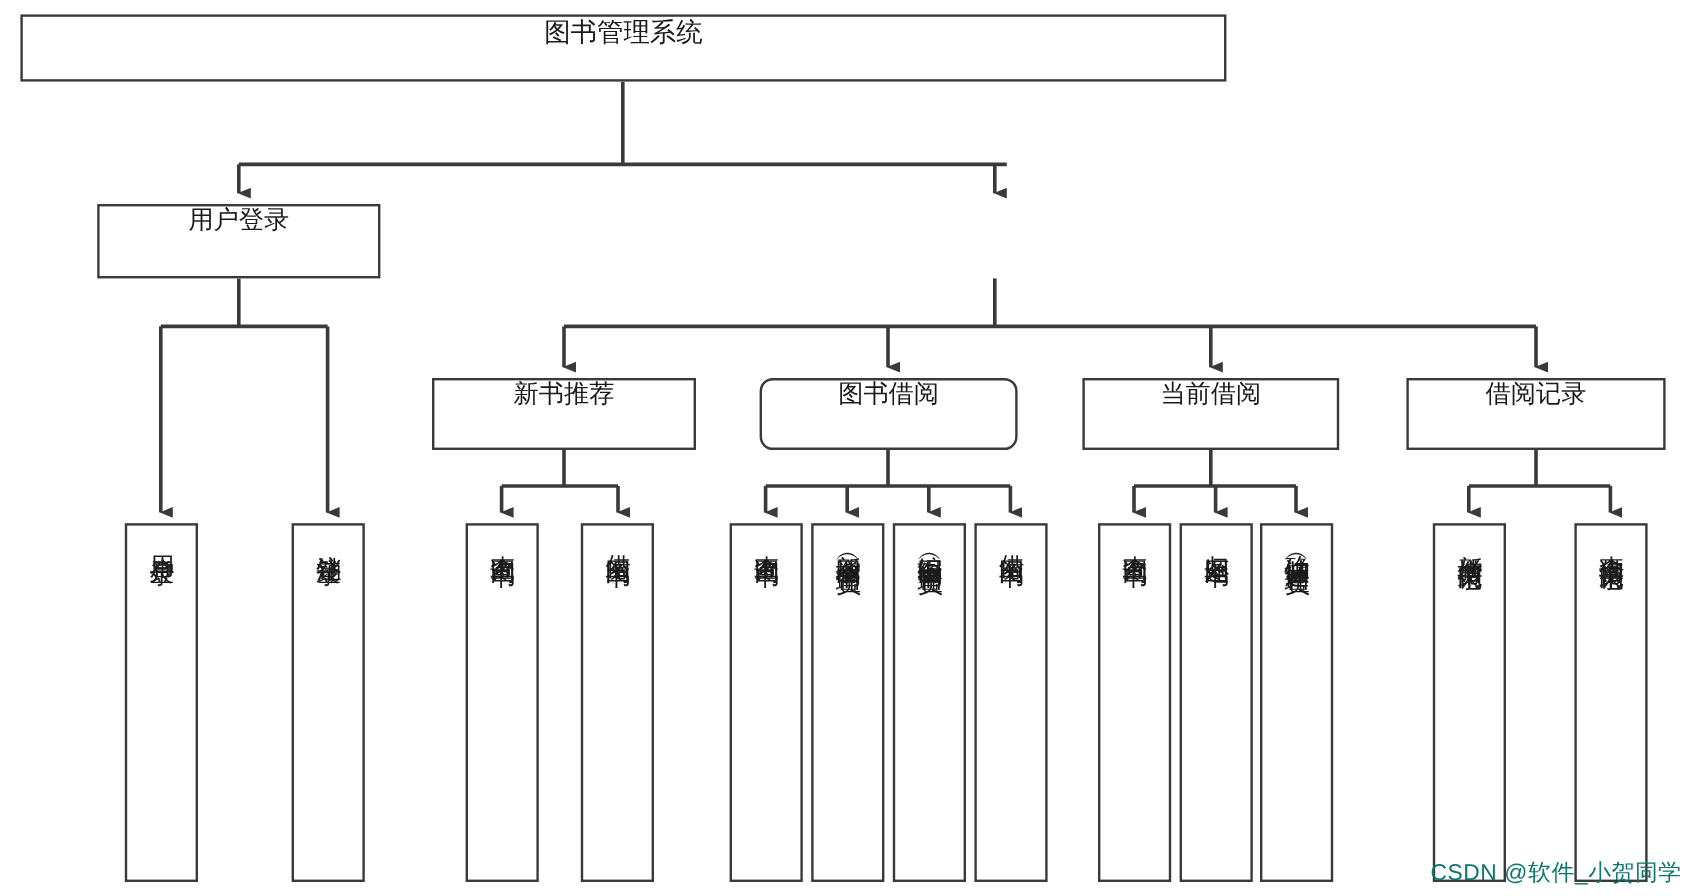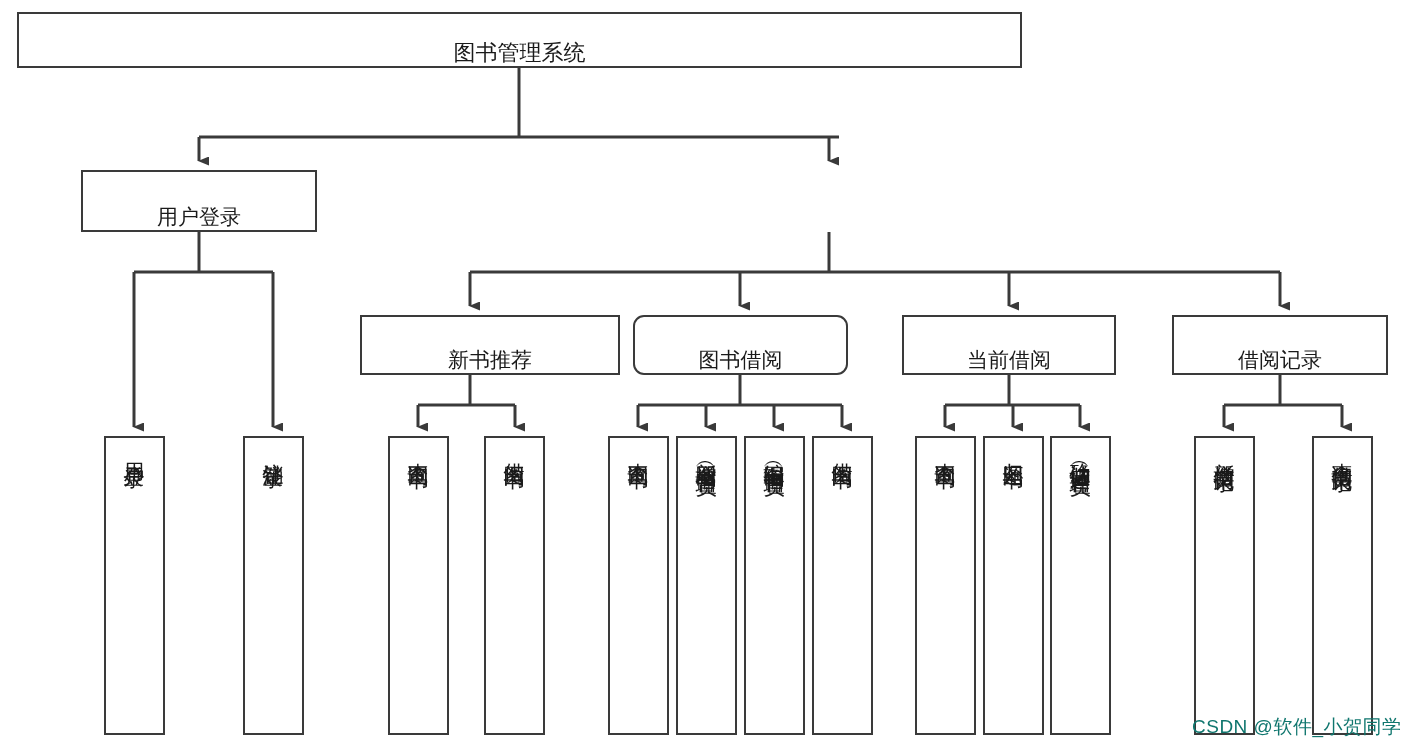--- a/index.html
+++ b/index.html
@@ -9,21 +9,21 @@
   }
   #canvas{position:relative;width:1405px;height:747px;background:#ffffff;}
   svg#wires{position:absolute;left:0;top:0;width:1405px;height:747px;}
 
   .node{
     position:absolute;
     box-sizing:border-box;
     background:#ffffff;
     border:2px solid #3a3a3a;
     display:flex;
-    align-items:flex-end;
+    align-items:flex-start;
     justify-content:center;
     color:#1a1a1a;
   }
   .node .lbl{
     display:block;
     text-align:center;
     line-height:1.18;
     white-space:nowrap;
   }
   .node.horiz .lbl{font-size:21px;}
@@ -106,21 +106,21 @@
   </svg>
 
   <div class="node horiz root" style="left:17px;top:12px;width:1005px;height:56px;">
     <span class="lbl">图书管理系统</span>
   </div>
 
   <div class="node horiz" style="left:81px;top:170px;width:236px;height:62px;">
     <span class="lbl">用户登录</span>
   </div>
 
-  <div class="node horiz" style="left:360px;top:315px;width:260px;height:60px;">
+  <div class="node horiz" style="left:360px;top:315px;width:220px;height:60px;">
     <span class="lbl">新书推荐</span>
   </div>
   <div class="node horiz" style="left:633px;top:315px;width:215px;height:60px;border-radius:11px;">
     <span class="lbl">图书借阅</span>
   </div>
   <div class="node horiz" style="left:1172px;top:315px;width:216px;height:60px;">
     <span class="lbl">借阅记录</span>
   </div>
   <div class="node horiz" style="left:902px;top:315px;width:214px;height:60px;">
     <span class="lbl">当前借阅</span>

